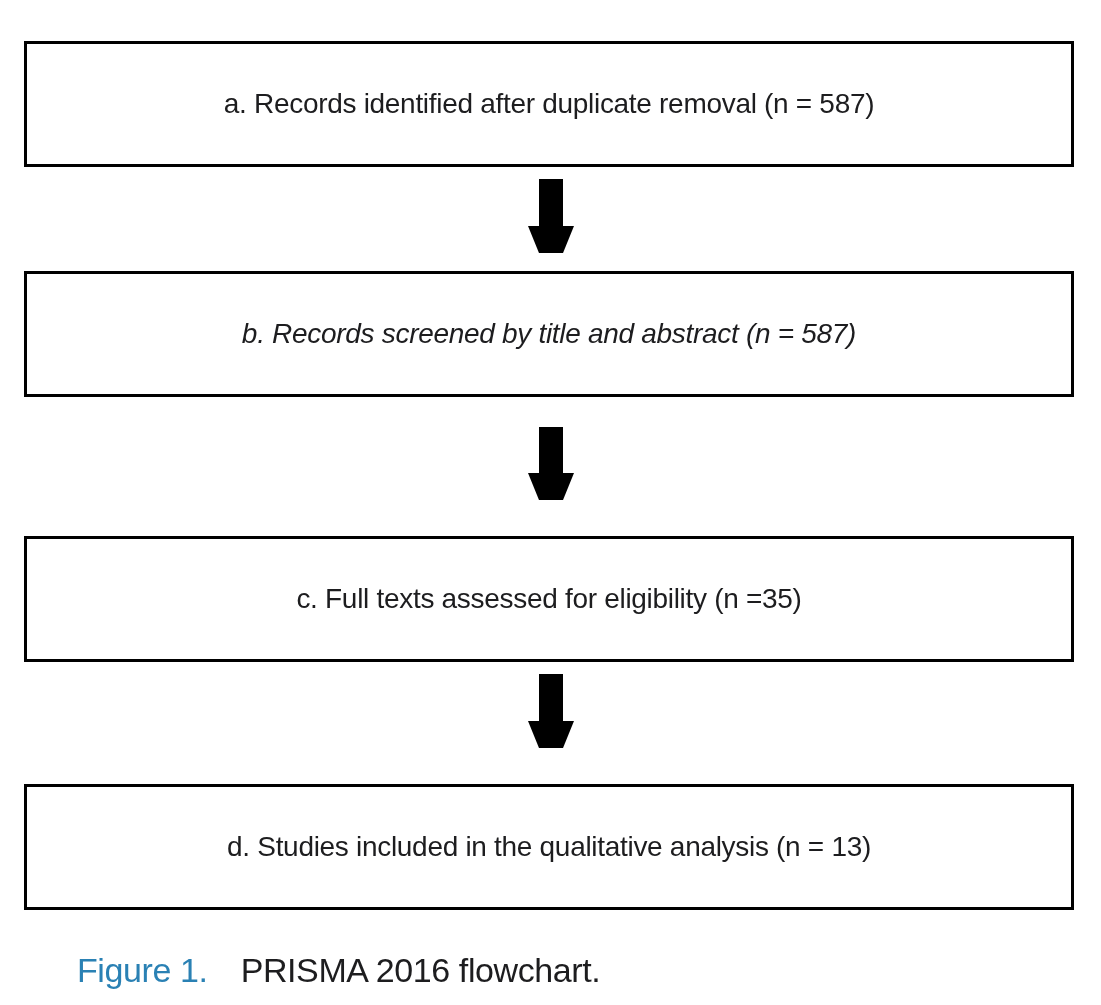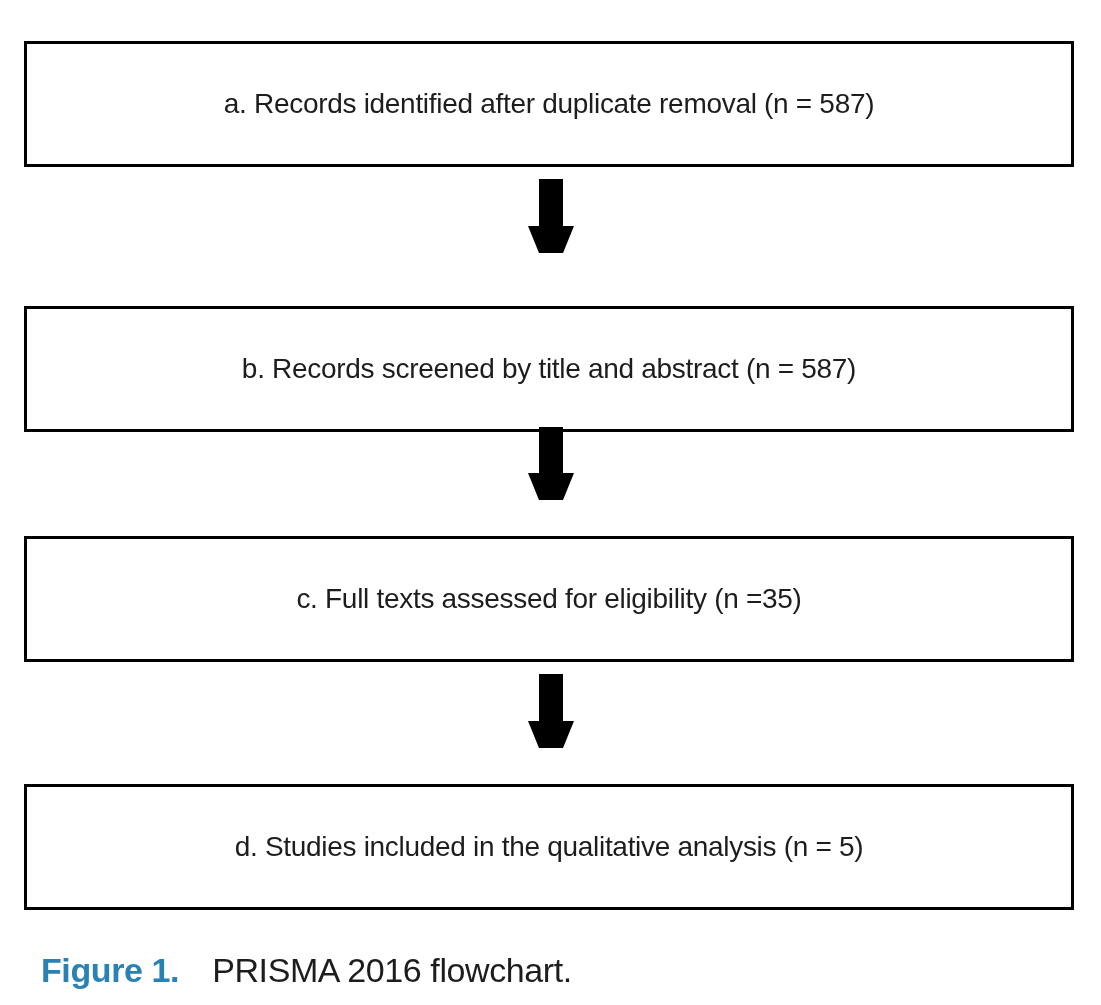--- a/index.html
+++ b/index.html
@@ -25,21 +25,21 @@
     background: #ffffff;
     display: flex;
     align-items: center;
     justify-content: center;
     text-align: center;
     font-size: 28px;
     letter-spacing: -0.3px;
     color: #1d1d1f;
   }
   #box-a { top: 29px; }
-  #box-b { top: 294px; }
+  #box-b { top: 259px; font-style: italic; }
   #box-c { top: 524px; }
   #box-d { top: 772px; }
 
   .flow-arrow {
     position: absolute;
     left: 525px;
     width: 28px;
     display: flex;
     flex-direction: column;
     align-items: center;
@@ -62,22 +62,23 @@
 
   .figure-caption {
     position: absolute;
     left: 5px;
     top: 927px;
     font-size: 34px;
     letter-spacing: -0.4px;
     white-space: nowrap;
   }
   .caption-label {
-    font-weight: bold;
+    font-weight: normal;
     color: #2a81b4;
+    margin-left: 36px;
   }
   .caption-text {
     color: #1d1d1f;
   }
 </style>
 </head>
 <body>
 
 <div class="flowchart">
 
@@ -102,21 +103,21 @@
   <div class="flow-box" id="box-c">
     <span>c. Full texts assessed for eligibility (n =35)</span>
   </div>
 
   <div class="flow-arrow" id="arrow-3">
     <div class="arrow-stem"></div>
     <div class="arrow-head"></div>
   </div>
 
   <div class="flow-box" id="box-d">
-    <span>d. Studies included in the qualitative analysis (n = 5)</span>
+    <span>d. Studies included in the qualitative analysis (n = 13)</span>
   </div>
 
   <p class="figure-caption">
     <span class="caption-label">Figure 1.</span>
     <span class="caption-text">PRISMA 2016 flowchart.</span>
   </p>
 
 </div>
 
 </body></html>

